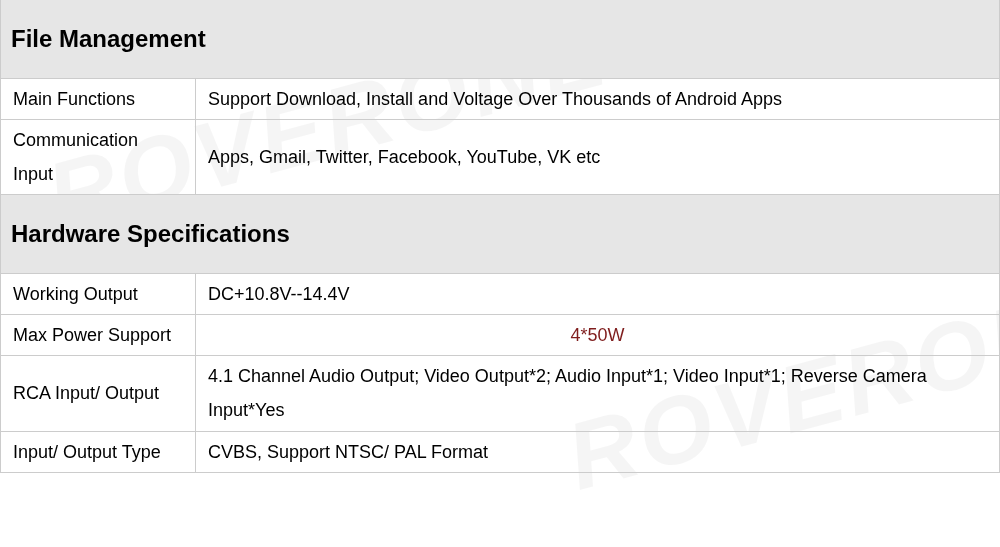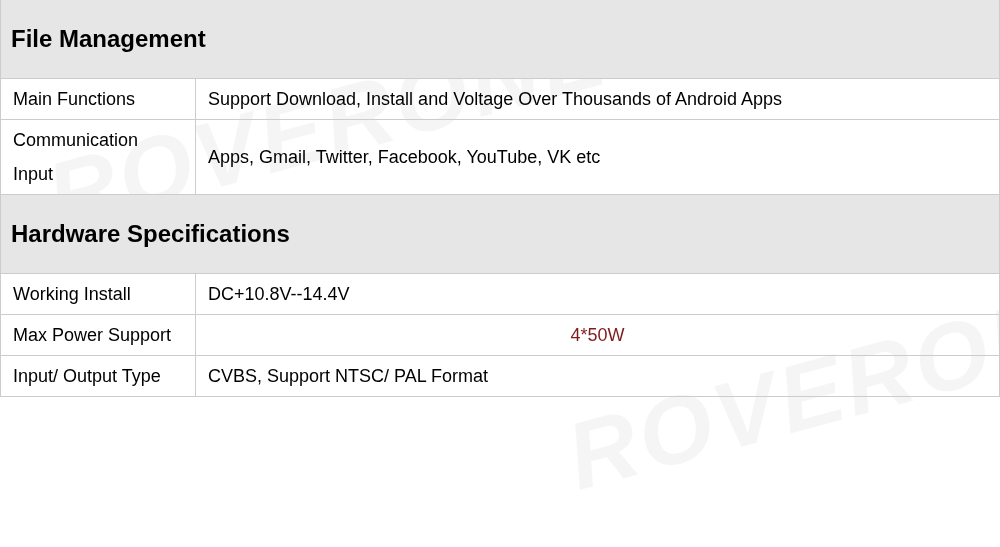--- a/index.html
+++ b/index.html
@@ -35,26 +35,30 @@
       <td>Support Download, Install and Voltage Over Thousands of Android Apps</td>
     </tr>
     <tr>
       <td class="key-cell">Communication Input</td>
       <td>Apps, Gmail, Twitter, Facebook, YouTube, VK etc</td>
     </tr>
     <tr class="section">
       <td colspan="2">Hardware Specifications</td>
     </tr>
     <tr>
-      <td class="key-cell">Working Install</td>
+      <td class="key-cell">Working Output</td>
       <td>DC+10.8V--14.4V</td>
     </tr>
     <tr>
       <td class="key-cell">Max Power Support</td>
       <td class="red">4*50W</td>
+    </tr>
+    <tr>
+      <td class="key-cell">RCA Input/ Output</td>
+      <td>4.1 Channel Audio Output; Video Output*2; Audio Input*1; Video Input*1; Reverse Camera Input*Yes</td>
     </tr>
     <tr>
       <td class="key-cell">Input/ Output Type</td>
       <td>CVBS, Support NTSC/ PAL Format</td>
     </tr>
 
   </tbody>
 </table>
 
 </body></html>

